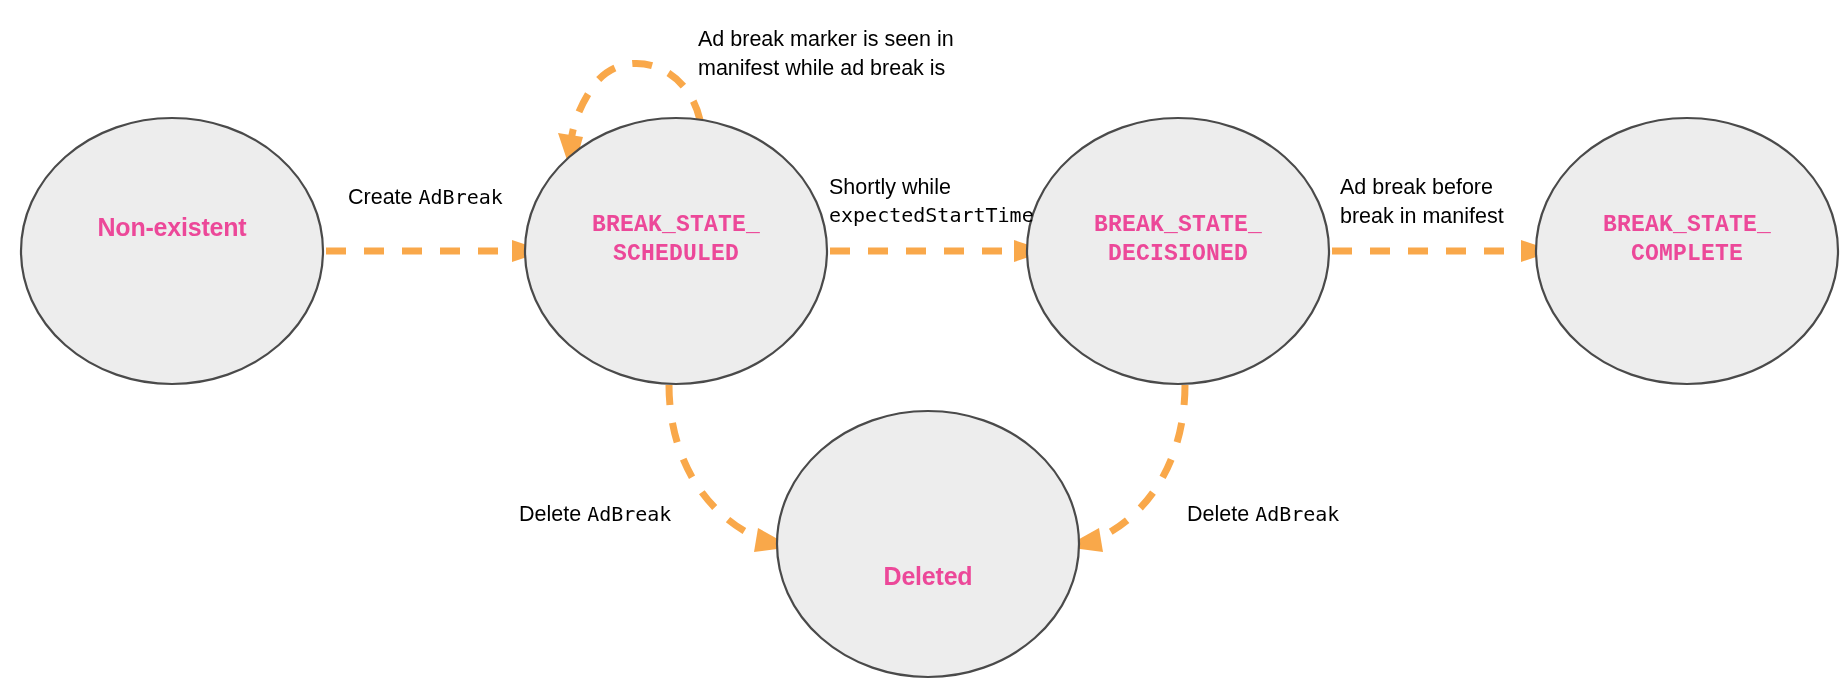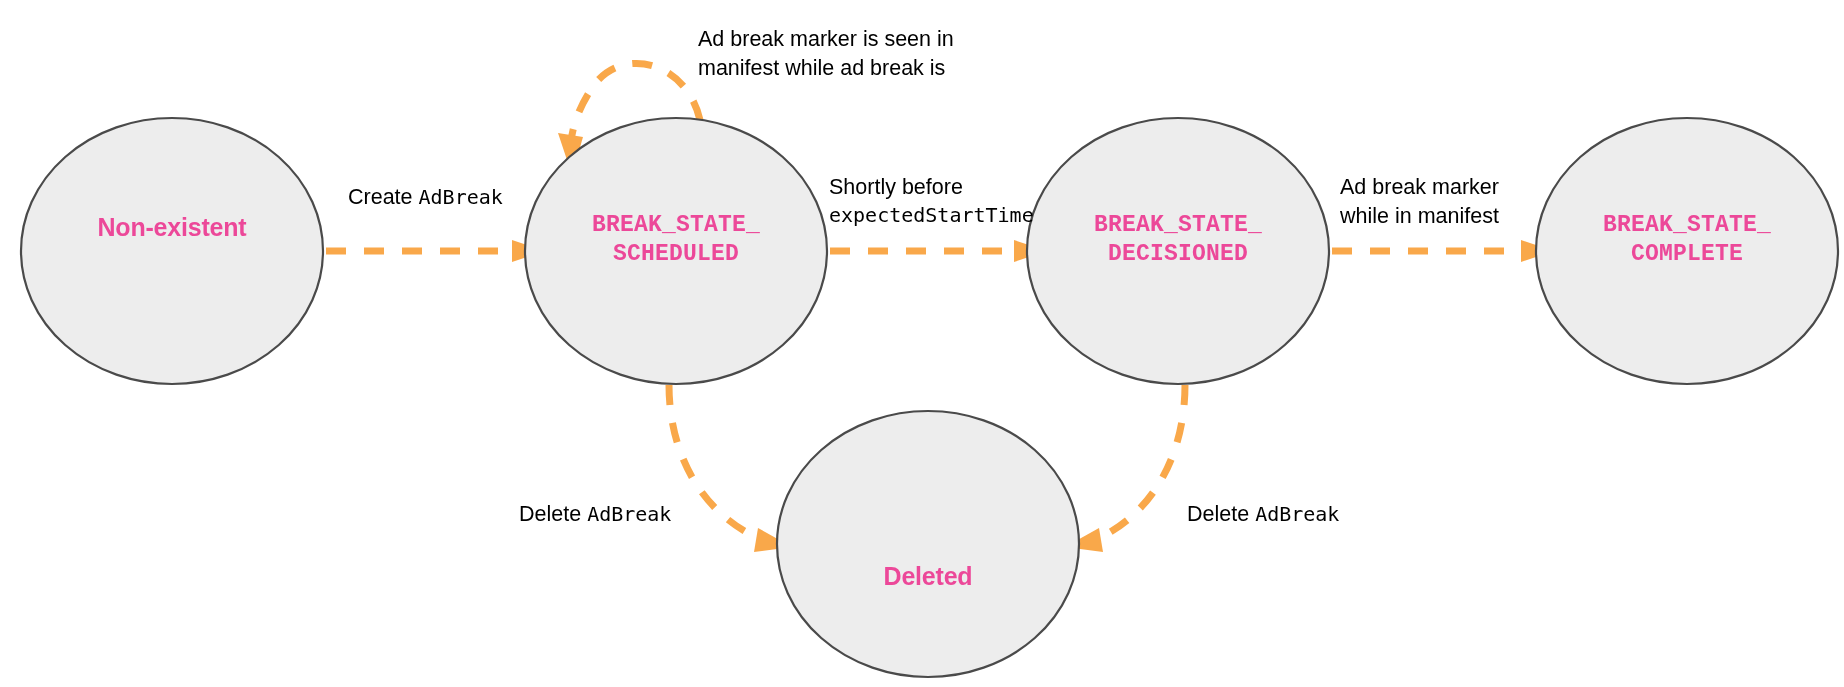--- a/index.html
+++ b/index.html
@@ -136,26 +136,26 @@
   <div class="node-label sans-bold" id="label-deleted" style="left: 777px; top: 532px; width: 302px; margin-top: 28px;">Deleted</div>
 
   <div class="edge-label el-left" id="edgelabel-create-adbreak" style="left: 348px; top: 183px;">
       <span class="line"><span class="sans">Create </span><span class="mono">AdBreak</span></span>
     </div>
   <div class="edge-label el-left" id="edgelabel-ad-break-marker-seen-scheduled-self-loop" style="left: 698px; top: 25px;">
       <span class="line"><span class="sans">Ad break marker is seen in</span></span>
       <span class="line"><span class="sans">manifest while ad break is</span></span>
     </div>
   <div class="edge-label el-left" id="edgelabel-shortly-before-expected-start-time" style="left: 829px; top: 173px;">
-      <span class="line"><span class="sans">Shortly before</span></span>
+      <span class="line"><span class="sans">Shortly while</span></span>
       <span class="line"><span class="mono">expectedStartTime</span></span>
     </div>
   <div class="edge-label el-left" id="edgelabel-ad-break-marker-seen-in-manifest" style="left: 1340px; top: 173px;">
-      <span class="line"><span class="sans">Ad break marker</span></span>
-      <span class="line"><span class="sans">while in manifest</span></span>
+      <span class="line"><span class="sans">Ad break before</span></span>
+      <span class="line"><span class="sans">break in manifest</span></span>
     </div>
   <div class="edge-label el-left" id="edgelabel-delete-adbreak-from-scheduled" style="left: 519px; top: 500px;">
       <span class="line"><span class="sans">Delete </span><span class="mono">AdBreak</span></span>
     </div>
   <div class="edge-label el-left" id="edgelabel-delete-adbreak-from-decisioned" style="left: 1187px; top: 500px;">
       <span class="line"><span class="sans">Delete </span><span class="mono">AdBreak</span></span>
     </div>
 
 </div>
 

